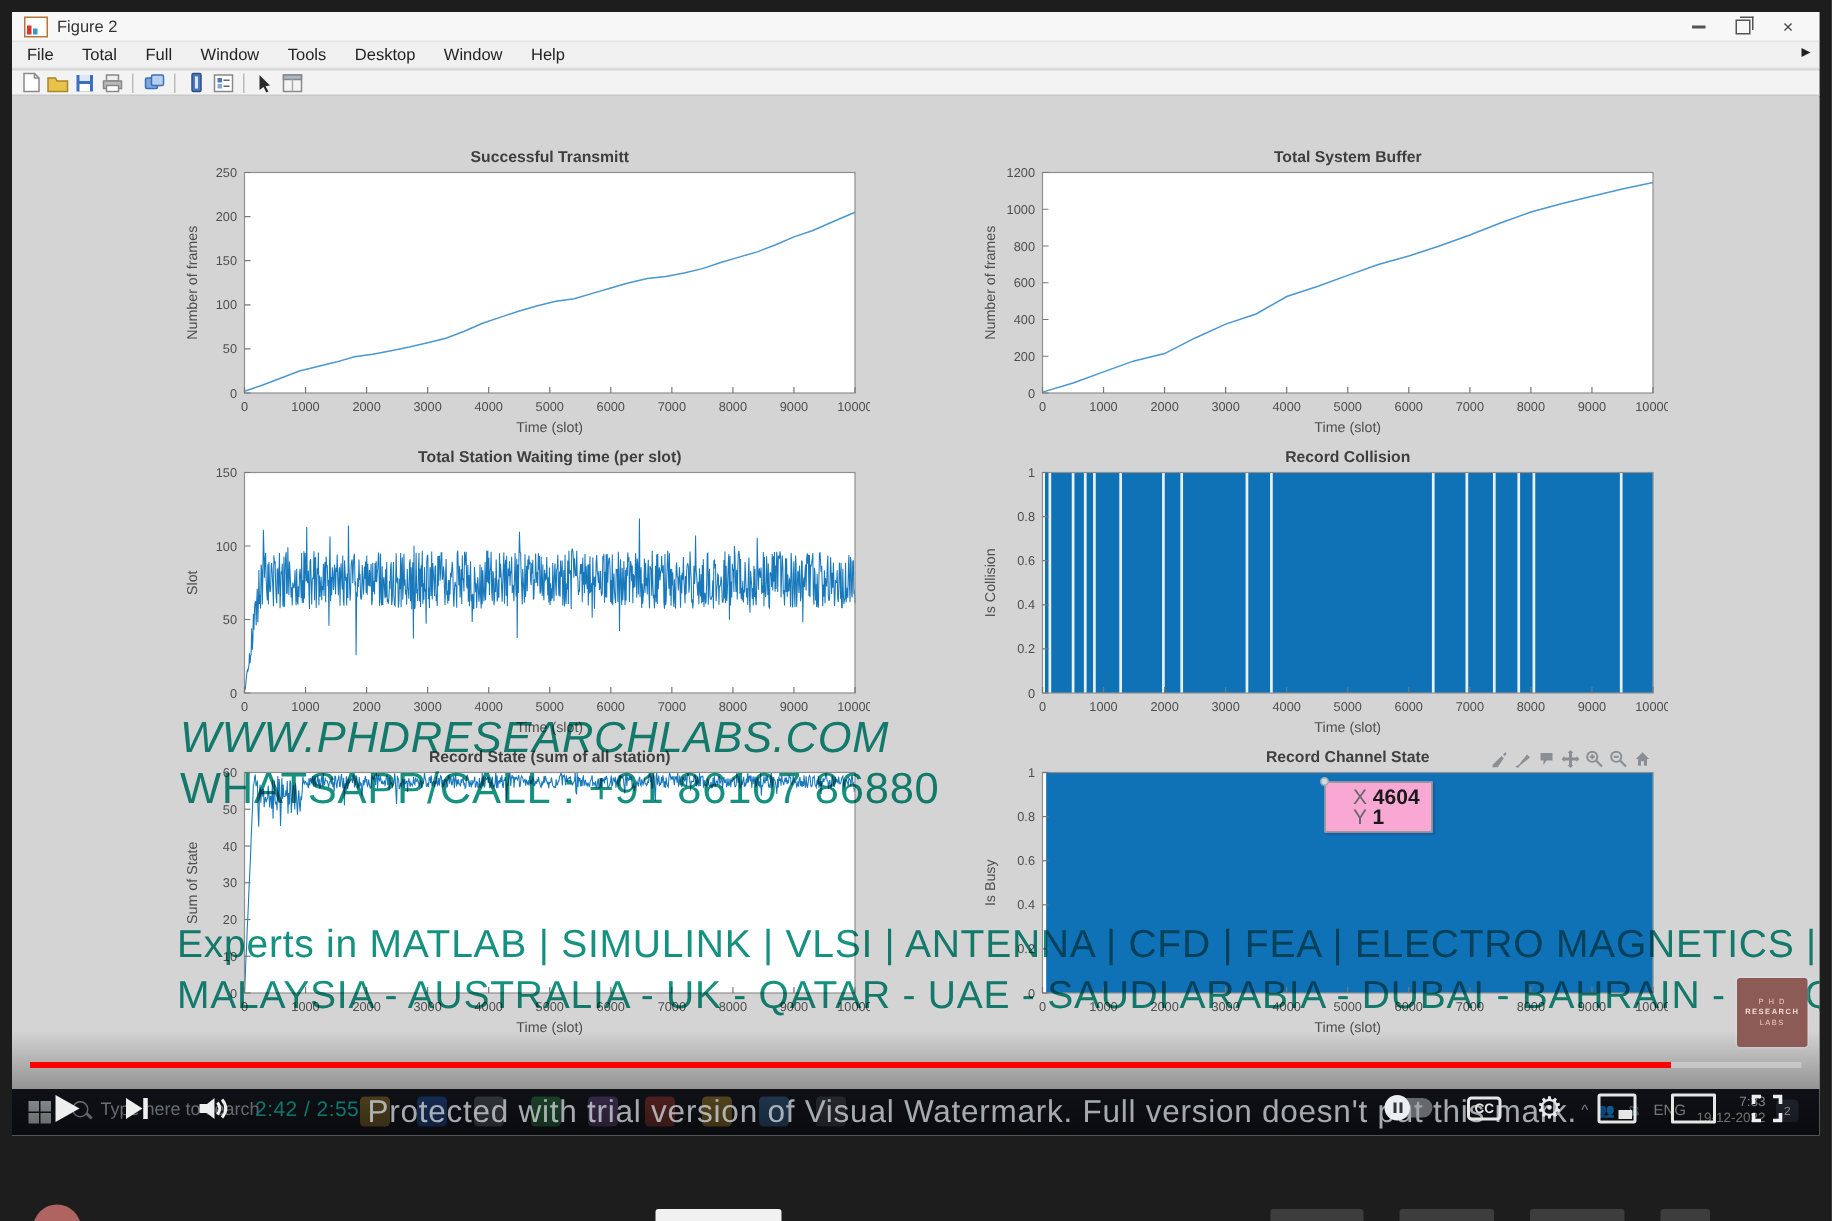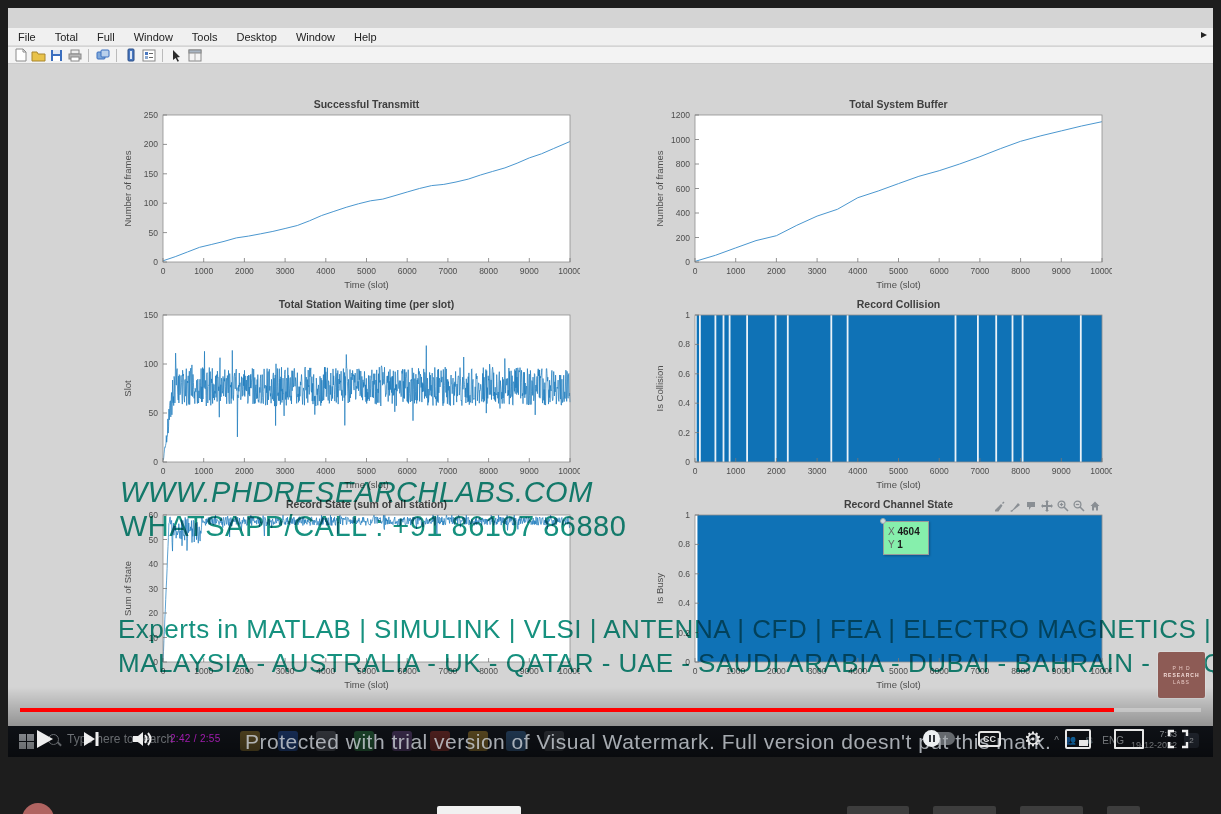--- a/index.html
+++ b/index.html
@@ -31,21 +31,21 @@
   .c-l{left:112px;} .c-r{left:644px;}
   .r0{top:30px;} .r1{top:230px;} .r2{top:430px;}
   
   .wm{position:absolute;color:#16917f;mix-blend-mode:multiply;white-space:nowrap;z-index:4;letter-spacing:.5px;}
   .wm1{left:112px;top:468px;font-size:29px;font-style:italic;}
   .wm2{left:112px;top:502px;font-size:29px;}
   .wm3{left:110px;top:572px;font-size:26px;}
   .wm4{left:110px;top:606px;font-size:26px;}
   .wm5{left:110px;top:640px;font-size:26px;}
   
-  .datatip{position:absolute;left:875px;top:513px;z-index:5;background:#86efac;border:1px solid #999;box-shadow:1px 1px 2px rgba(0,0,0,.25);padding:3px 8px 3px 4px;font-size:10px;color:#666;line-height:13px;}
+  .datatip{position:absolute;left:875px;top:513px;z-index:5;background:#f9a8d4;border:1px solid #999;box-shadow:1px 1px 2px rgba(0,0,0,.25);padding:3px 8px 3px 18px;font-size:14px;color:#666;line-height:13px;}
   .datatip b{color:#1a1a1a;}
   .datatip:before{content:"";position:absolute;left:-4px;top:-4px;width:4px;height:4px;border-radius:50%;background:#cfd8de;border:1px solid #9aa;}
   
   .axtools{position:absolute;left:985px;top:492px;display:flex;gap:4px;z-index:5;}
   .axtools svg{width:12px;height:12px;fill:#8a8f94;stroke:#8a8f94;}
   
   .logobadge{position:absolute;left:1150px;top:644px;width:47px;height:46px;background:#8d5b55;border-radius:2px;z-index:5;display:flex;flex-direction:column;align-items:center;justify-content:center;gap:1px;box-shadow:0 0 0 1px rgba(255,255,255,.15);}
   .logobadge div{font-size:5px;line-height:6px;color:#e8c9c4;letter-spacing:1px;text-align:center;}
   .logobadge .b{font-weight:bold;color:#f3dcd8;}
   
@@ -60,21 +60,21 @@
   .tray{position:absolute;right:14px;top:3px;display:flex;align-items:center;gap:7px;color:#c7ccd2;font-size:9px;}
   .clock{text-align:right;line-height:11px;font-size:9px;}
   .badge2{width:15px;height:15px;border-radius:3px;background:#2d3440;display:flex;align-items:center;justify-content:center;font-size:8px;color:#dfe3e8;}
   
   .shade{position:absolute;left:0;bottom:0;width:100%;height:70px;background:linear-gradient(rgba(0,0,0,0),rgba(0,0,0,.55));z-index:3;pointer-events:none;}
   .progress{position:absolute;left:12px;top:700px;width:1181px;height:4px;background:rgba(255,255,255,.3);z-index:7;}
   .progress .played{height:100%;background:#f00;}
   .controls{position:absolute;left:0;top:712px;width:100%;height:37px;z-index:8;display:flex;align-items:center;color:#eee;}
   .pbtn{display:flex;align-items:center;justify-content:center;}
   .trial{position:absolute;left:237px;top:722px;z-index:6;font-size:21px;color:rgba(205,210,216,.8);white-space:nowrap;letter-spacing:.5px;}
-  .timecode{font-size:10px;color:#a21caf;margin-left:16px;letter-spacing:.3px;}
+  .timecode{font-size:14px;color:#0f766e;margin-left:16px;letter-spacing:.3px;}
   .ctr-right{margin-left:auto;display:flex;align-items:center;gap:23px;padding-right:24px;}
   .toggle{width:32px;height:13px;border-radius:7px;background:rgba(160,165,170,.6);position:relative;}
   .toggle .knob{position:absolute;left:0;top:-2px;width:17px;height:17px;border-radius:50%;background:#eceff1;display:flex;align-items:center;justify-content:center;gap:2px;}
   .toggle .knob i{width:2px;height:7px;background:#30343a;}
   .ccbtn{border:2px solid #e6e6e6;border-radius:3px;font-size:9px;font-weight:bold;padding:1px 3px;color:#e6e6e6;}
   .gear{font-size:20px;color:#e8e8e8;line-height:20px;}
   .minip{width:22px;height:16px;border:2px solid #e6e6e6;border-radius:2px;position:relative;}
   .minip:after{content:"";position:absolute;right:1px;bottom:1px;width:9px;height:6px;background:#e6e6e6;}
   .theater{width:26px;height:16px;border:2px solid #e6e6e6;border-radius:1px;}
   
@@ -82,20 +82,33 @@
   .avatar{position:absolute;left:22px;top:803px;width:32px;height:32px;border-radius:50%;background:#b06461;}
   .partial-white{position:absolute;left:437px;top:806px;width:84px;height:10px;background:#f1f1f1;border-radius:2px;}
   .pillrow{position:absolute;top:806px;height:10px;background:#3d3d3d;border-radius:2px;}
 </style>
 </head>
 <body>
 
 <div class="stage">
   <div class="video">
 
+    <div class="titlebar">
+      <div class="figicon"></div>
+      <div class="wintitle">Figure 2</div>
+      <div class="winbtns">
+        <div class="winbtn">
+            <div class="ic-min"></div>
+          </div>
+        <div class="winbtn">
+            <div class="ic-restore"></div>
+          </div>
+        <div class="winbtn">×</div>
+      </div>
+    </div>
     <div class="menubar">
         <span>File</span>
         <span>Total</span>
         <span>Full</span>
         <span>Window</span>
         <span>Tools</span>
         <span>Desktop</span>
         <span>Window</span>
         <span>Help</span>
       </div>

